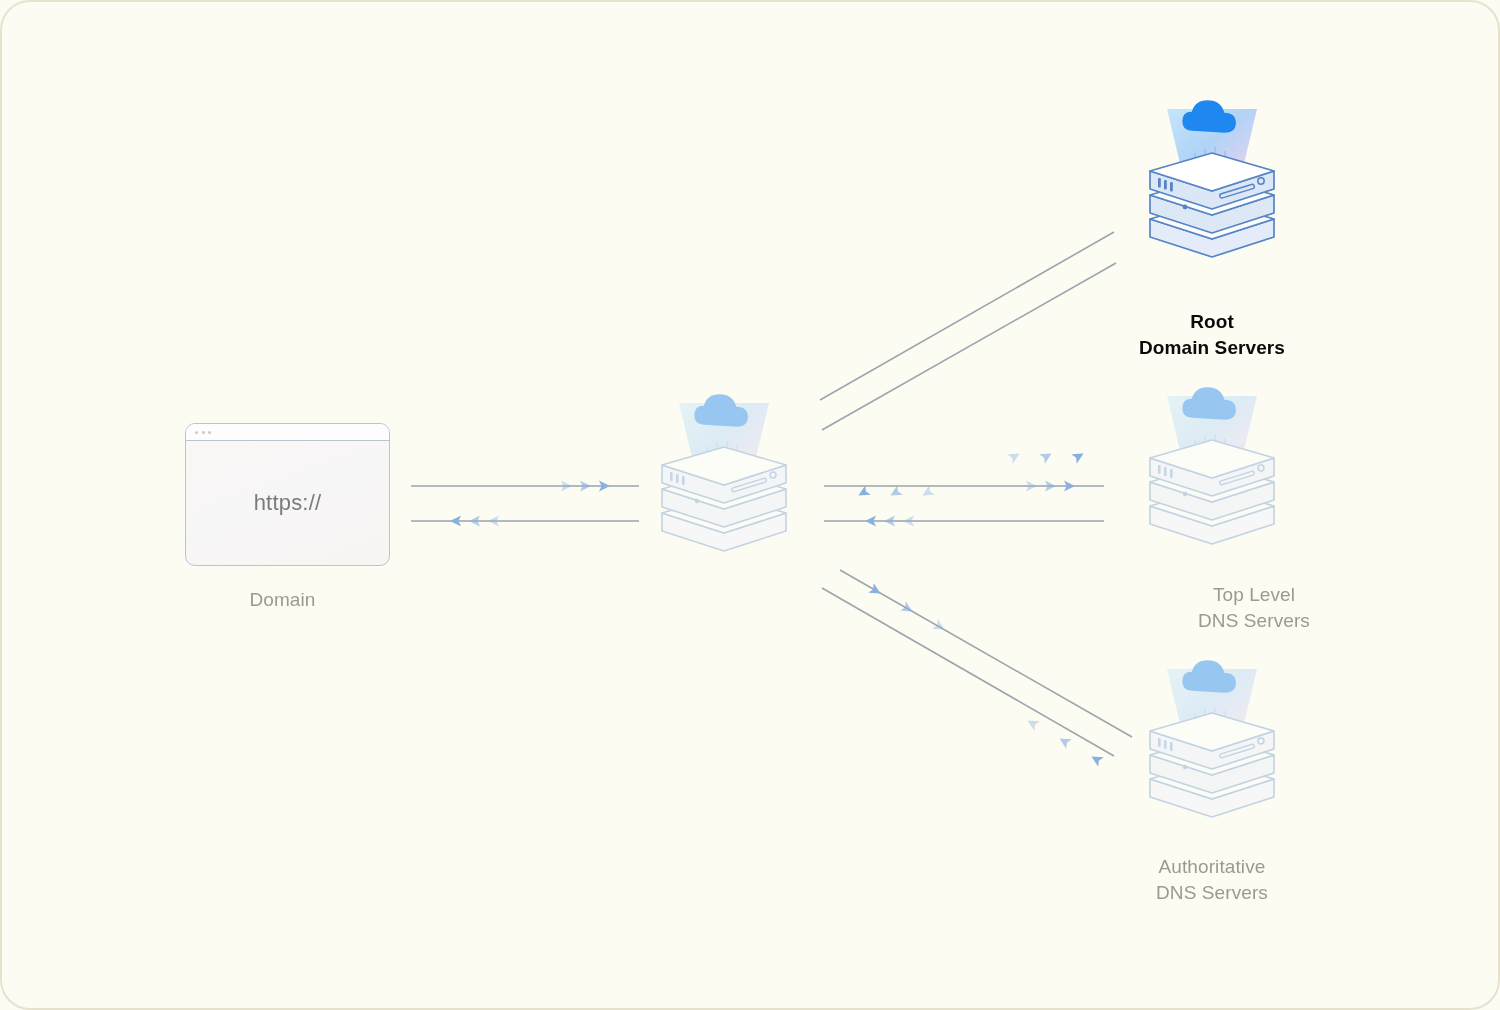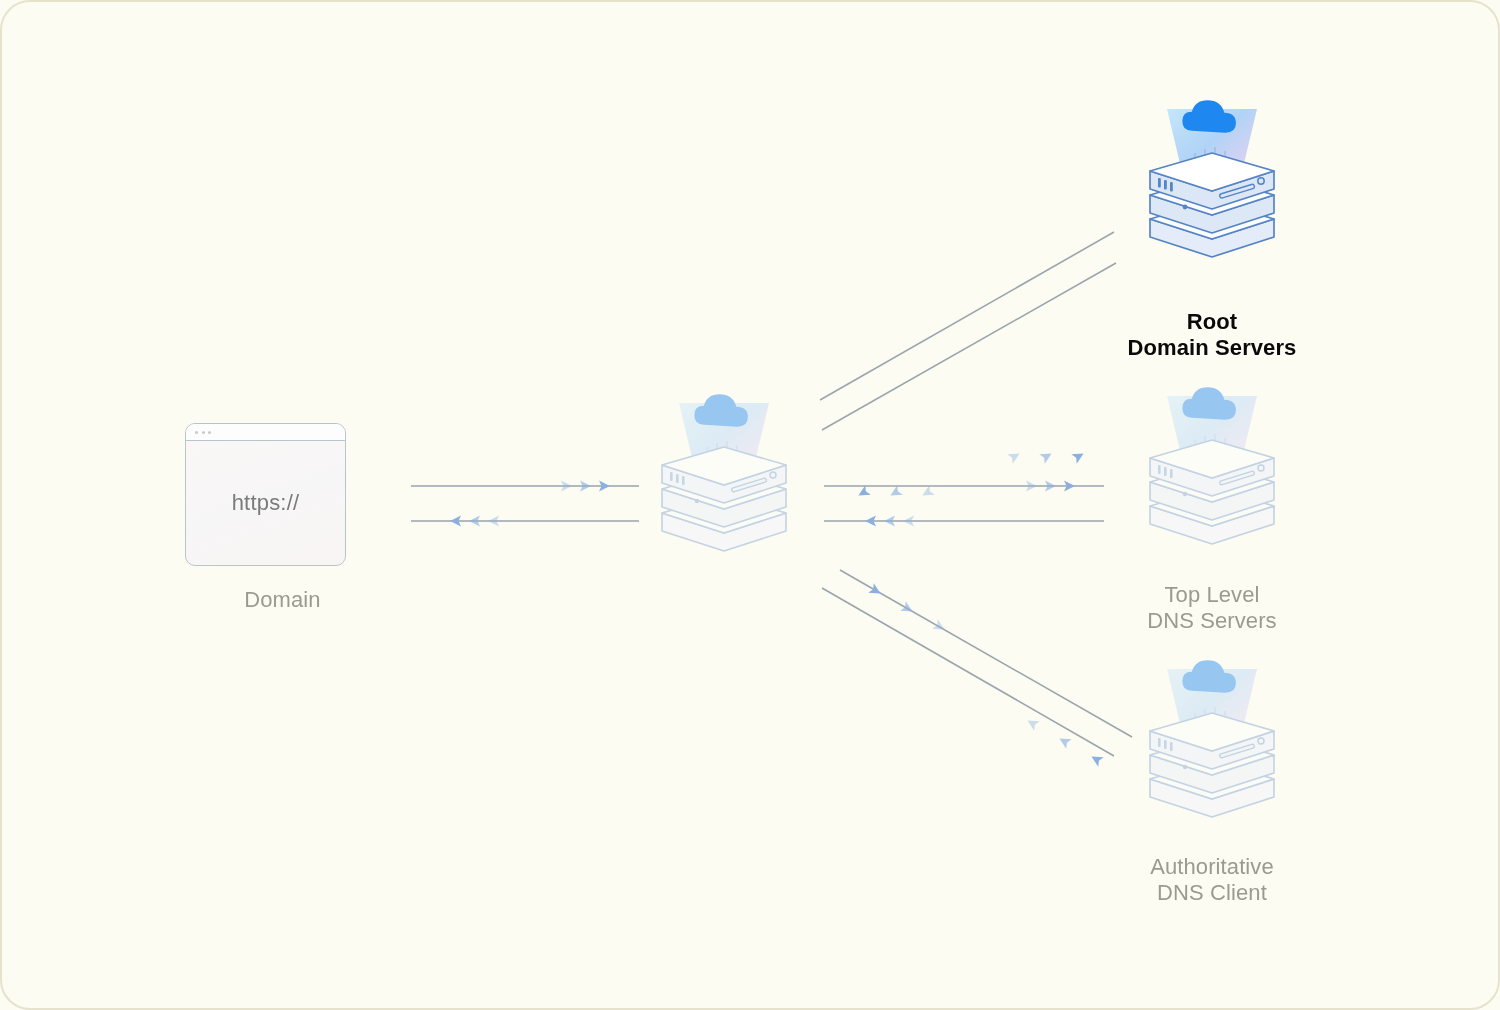--- a/index.html
+++ b/index.html
@@ -35,21 +35,21 @@
   }
 
   
   #client-node {
     position: absolute;
     left: 183px;
     top: 421px;
     width: 195px;
   }
   .browser-frame {
-    width: 161px;
+    width: 205px;
     height: 143px;
     border: 1.6px solid #b9c4cc;
     border-radius: 10px;
     background: linear-gradient(160deg, #fbf7f7 0%, #f7f6f6 55%, #f9f4f4 100%);
     box-sizing: border-box;
     position: relative;
     overflow: hidden;
   }
   .browser-titlebar {
     height: 17px;
@@ -76,21 +76,21 @@
   .url-text {
     font-size: 22px;
     color: #7b7b7b;
     letter-spacing: 0.2px;
   }
 
   
   .node-label {
     position: absolute;
     text-align: center;
-    font-size: 22px;
+    font-size: 19px;
     line-height: 26px;
     color: #9c9a90;
     white-space: pre-line;
     letter-spacing: 0.1px;
   }
   .node-label.active {
     color: #0a0a0a;
     font-weight: bold;
   }
 
@@ -338,21 +338,21 @@
       <g fill="#7ea3cf" opacity="0.9">
         <rect x="21" y="81" width="2.6" height="9" rx="1"></rect>
         <rect x="27" y="83" width="2.6" height="9" rx="1"></rect>
         <rect x="33" y="85" width="2.6" height="9" rx="1"></rect>
       </g>
       <circle cx="124" cy="84" r="3" fill="none" stroke="#7ea3cf" stroke-width="1.4"></circle>
       <rect x="82" y="92" width="36" height="4" rx="2" fill="none" stroke="#7ea3cf" stroke-width="1.3" transform="rotate(-17 100 94)"></rect>
       <circle cx="48" cy="110" r="2.2" fill="#7ea3cf"></circle>
     </svg>
   </div>
-  <div class="node-label" style="left:1085px; top:580px; width:250px;">Top Level
+  <div class="node-label" style="left:1127px; top:580px; width:250px;">Top Level
 DNS Servers</div>
 
   <div class="server-node dim" style="left:1135px; top:655px;">
     <svg viewBox="0 0 150 185" xmlns="http://www.w3.org/2000/svg">
       <defs>
         <linearGradient id="beamD" x1="0" y1="0" x2="1" y2="1">
           <stop offset="0%" stop-color="#bfe4fb" stop-opacity="0.85"></stop>
           <stop offset="45%" stop-color="#9ec9f7" stop-opacity="0.75"></stop>
           <stop offset="100%" stop-color="#e3b9ef" stop-opacity="0.55"></stop>
         </linearGradient>
@@ -381,15 +381,15 @@
         <rect x="21" y="81" width="2.6" height="9" rx="1"></rect>
         <rect x="27" y="83" width="2.6" height="9" rx="1"></rect>
         <rect x="33" y="85" width="2.6" height="9" rx="1"></rect>
       </g>
       <circle cx="124" cy="84" r="3" fill="none" stroke="#7ea3cf" stroke-width="1.4"></circle>
       <rect x="82" y="92" width="36" height="4" rx="2" fill="none" stroke="#7ea3cf" stroke-width="1.3" transform="rotate(-17 100 94)"></rect>
       <circle cx="48" cy="110" r="2.2" fill="#7ea3cf"></circle>
     </svg>
   </div>
   <div class="node-label" style="left:1085px; top:852px; width:250px;">Authoritative
-DNS Client</div>
+DNS Servers</div>
 
 </div>
 
 </body></html>

